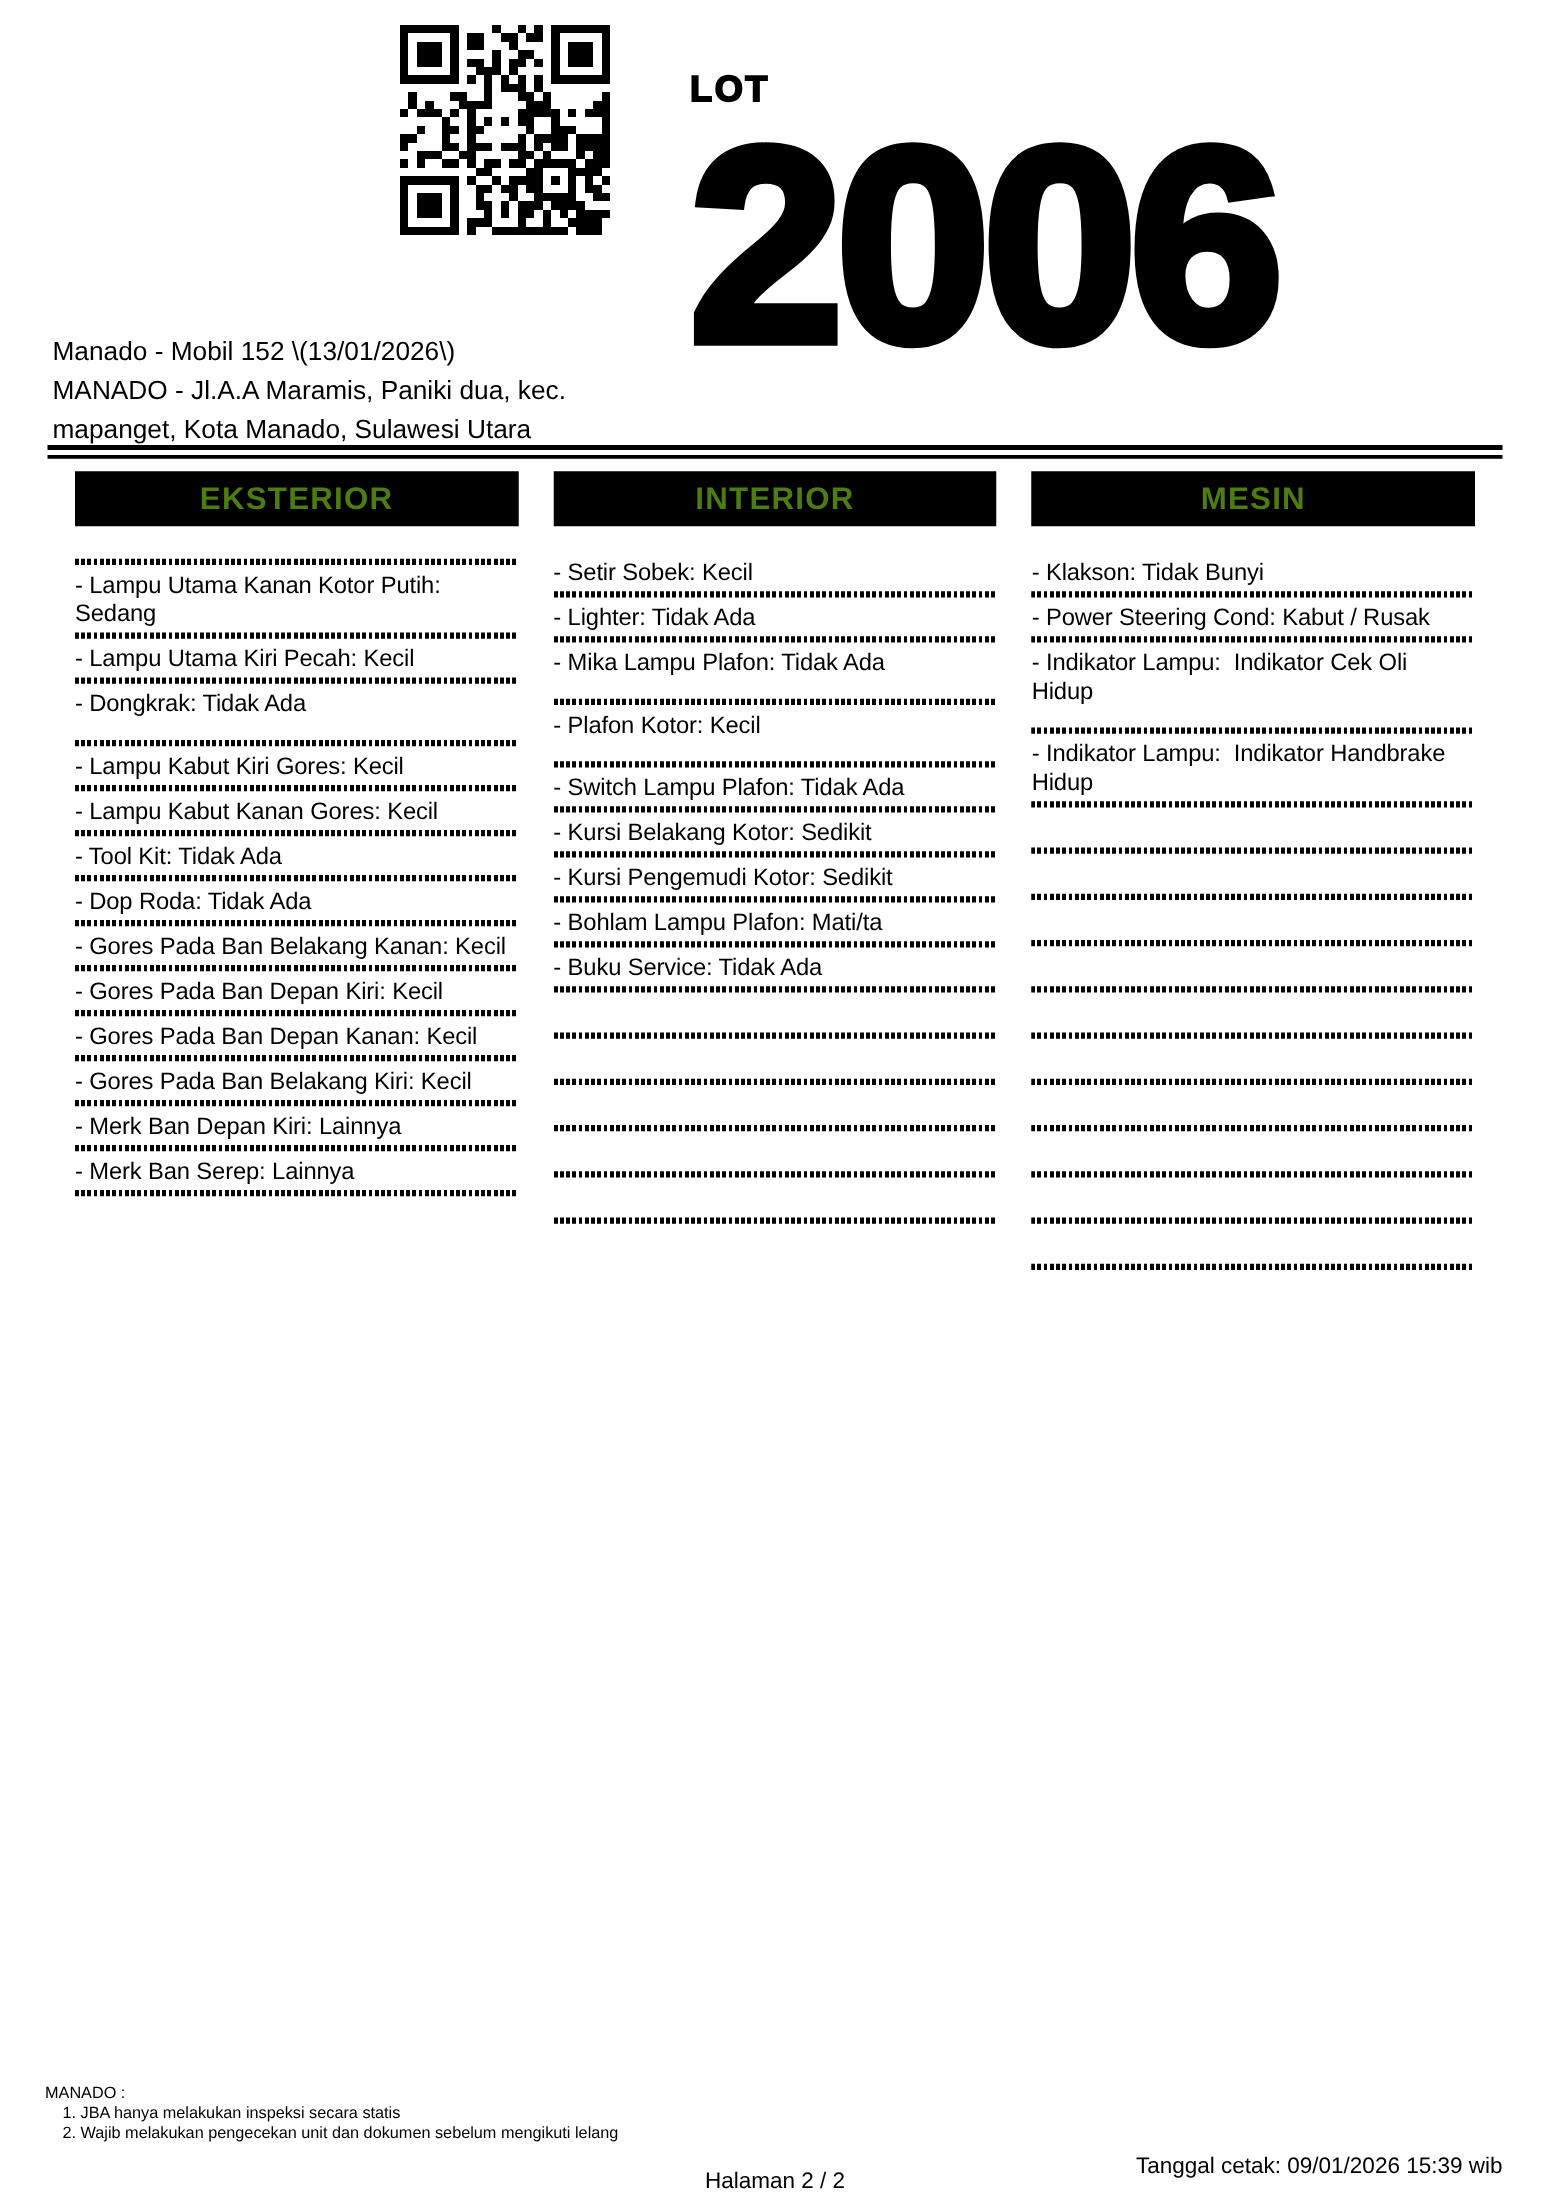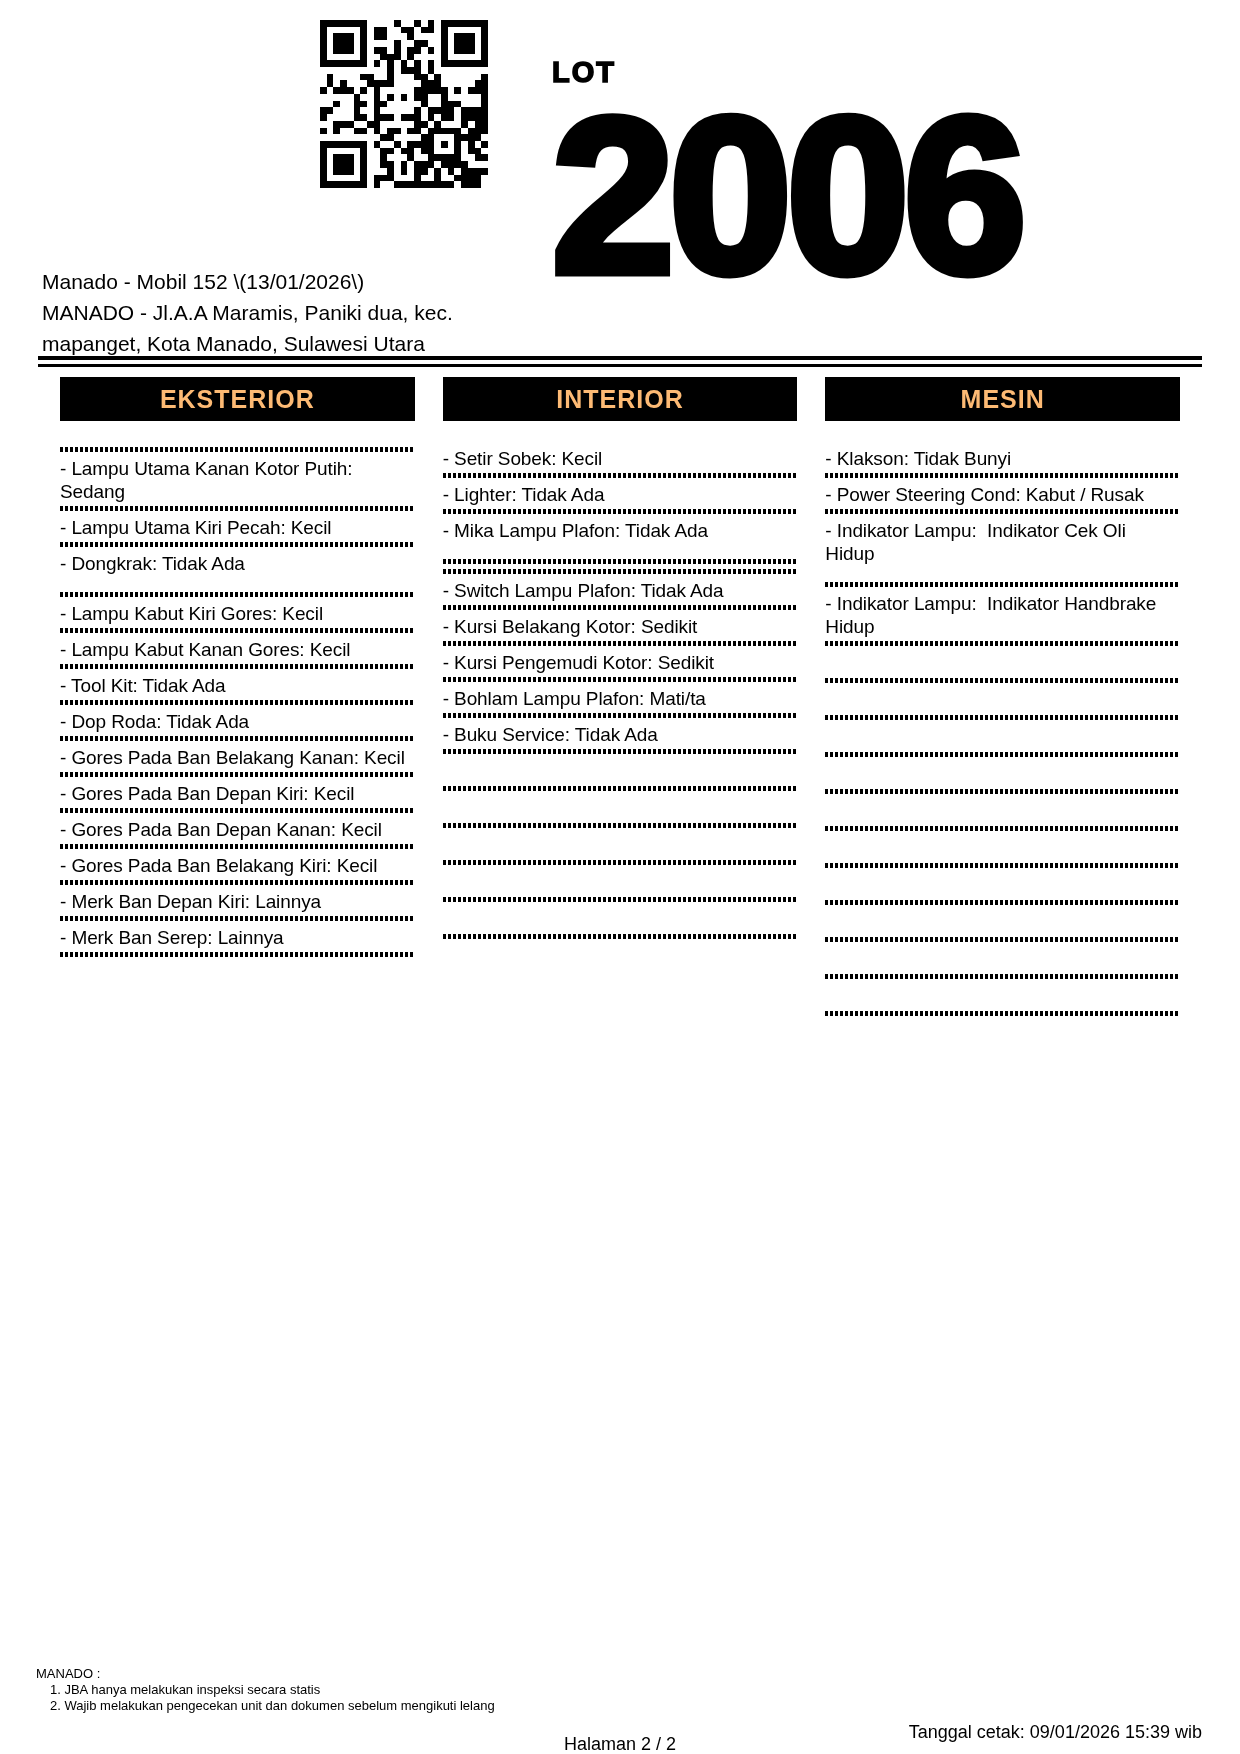--- a/index.html
+++ b/index.html
@@ -19,21 +19,21 @@
   .address{position:absolute;left:42px;top:266px;font-size:21px;line-height:31px;}
   .rule{
     position:absolute;left:38px;top:356px;width:1164px;height:4px;
     border-top:4px solid #000;border-bottom:3px solid #000;
   }
   .columns{
     position:absolute;left:60px;top:377px;width:1120px;
     display:grid;grid-template-columns:1fr 1fr 1fr;column-gap:28px;
   }
   .col-title{
-    height:44px;background:#000;color:#fdba74;font-size:25px;font-weight:bold;
+    height:44px;background:#000;color:#4d7c0f;font-size:25px;font-weight:bold;
     display:flex;align-items:center;justify-content:center;letter-spacing:1px;
   }
   .list{margin-top:21px;}
   .row{padding-top:5px;}
   .row .txt{font-size:19px;line-height:23px;white-space:pre-wrap;padding-bottom:3px;letter-spacing:-0.1px;}
   .row.tall .txt{padding-bottom:17px;}
   .dots{height:5px;background:repeating-linear-gradient(90deg,#000 0 3px,transparent 3px 5px);}
   .row.blank{height:37px;position:relative;padding-top:0;}
   .row.blank .dots{position:absolute;left:0;right:0;bottom:0;}
   .notes{position:absolute;left:36px;top:1666px;font-size:13px;line-height:16px;}
@@ -362,20 +362,21 @@
           </div>
           <div class="row">
             <div class="txt">- Lighter: Tidak Ada</div>
             <div class="dots"></div>
           </div>
           <div class="row tall">
             <div class="txt">- Mika Lampu Plafon: Tidak Ada</div>
             <div class="dots"></div>
           </div>
           <div class="row tall">
+            <div class="txt">- Plafon Kotor: Kecil</div>
             <div class="dots"></div>
           </div>
           <div class="row">
             <div class="txt">- Switch Lampu Plafon: Tidak Ada</div>
             <div class="dots"></div>
           </div>
           <div class="row">
             <div class="txt">- Kursi Belakang Kotor: Sedikit</div>
             <div class="dots"></div>
           </div>

